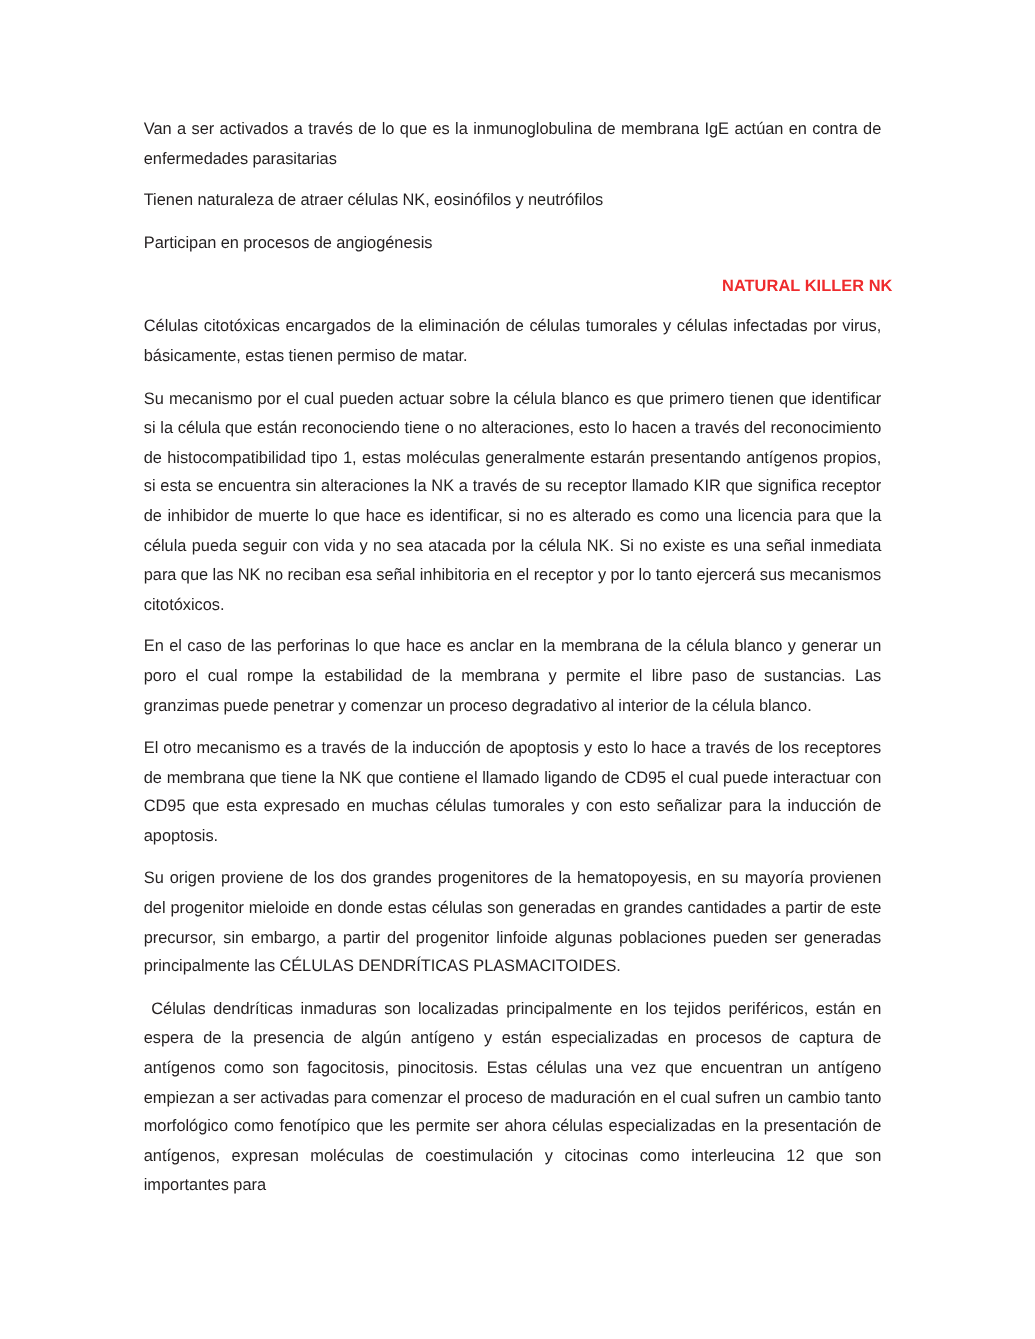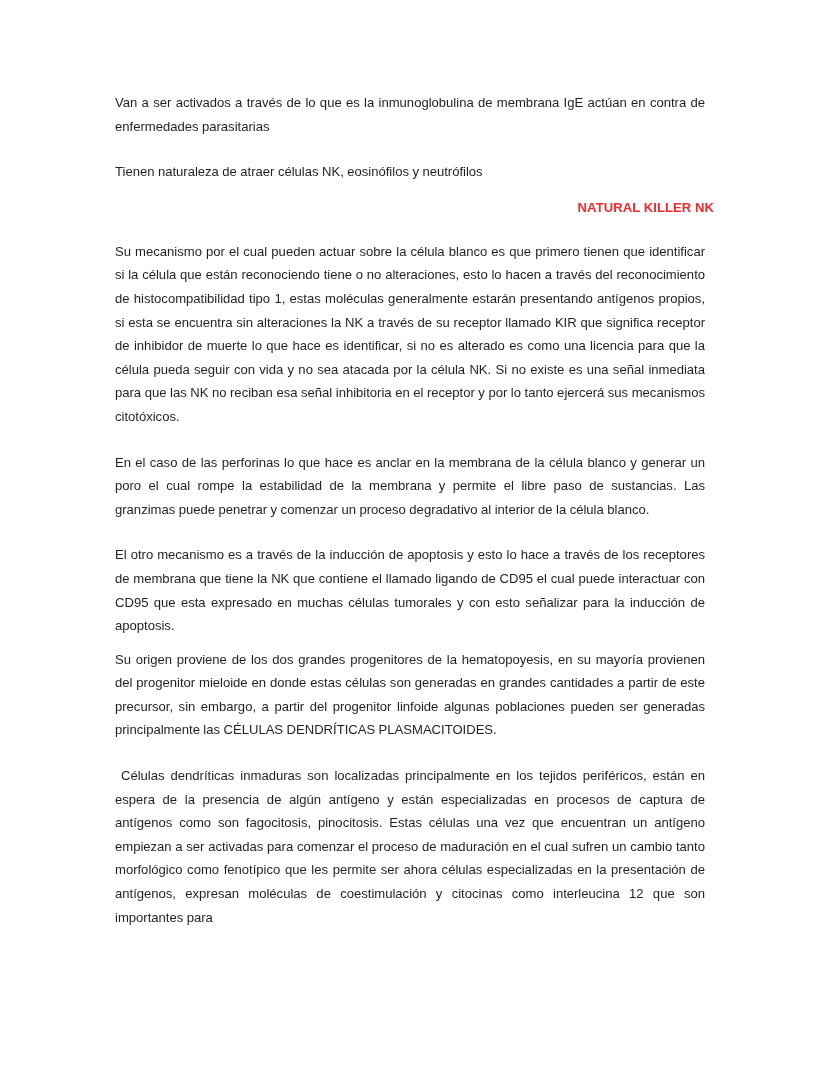--- a/index.html
+++ b/index.html
@@ -42,21 +42,21 @@
     text-justify: inter-word;
     letter-spacing: -0.02px;
     word-spacing: -0.15px;
     transform: scaleX(0.985);
     transform-origin: left top;
     hyphens: none;
   }
 
   
   .block + .block {
-    margin-top: 22px;
+    margin-top: 10px;
   }
 
   
   .heading {
     margin: 0;
     padding: 0;
     font-size: 13.1px;
     line-height: 20px;
     font-weight: bold;
     color: #ef2b2d;
@@ -83,26 +83,32 @@
   <div class="text-column">
 
     <div class="block">
       <p class="para">Van a ser activados a través de lo que es la inmunoglobulina de membrana IgE actúan en contra de enfermedades parasitarias</p>
     </div>
 
     <div class="block">
       <p class="para">Tienen naturaleza de atraer células NK, eosinófilos y neutrófilos</p>
     </div>
 
+    <div class="block">
+      <p class="para">Participan en procesos de angiogénesis</p>
+    </div>
 
 
     <div class="block heading-block">
       <h2 class="heading">NATURAL KILLER NK</h2>
     </div>
 
+    <div class="block after-heading">
+      <p class="para">Células citotóxicas encargados de la eliminación de células tumorales y células infectadas por virus, básicamente, estas tienen permiso de matar.</p>
+    </div>
 
     <div class="block">
       <p class="para">Su mecanismo por el cual pueden actuar sobre la célula blanco es que primero tienen que identificar si la célula que están reconociendo tiene o no alteraciones, esto lo hacen a través del reconocimiento de histocompatibilidad tipo 1, estas moléculas generalmente estarán presentando antígenos propios, si esta se encuentra sin alteraciones la NK a través de su receptor llamado KIR que significa receptor de inhibidor de muerte lo que hace es identificar, si no es alterado es como una licencia para que la célula pueda seguir con vida y no sea atacada por la célula NK. Si no existe es una señal inmediata para que las NK no reciban esa señal inhibitoria en el receptor y por lo tanto ejercerá sus mecanismos citotóxicos.</p>
     </div>
 
 
 
     <div class="block">
       <p class="para">En el caso de las perforinas lo que hace es anclar en la membrana de la célula blanco y generar un poro el cual rompe la estabilidad de la membrana y permite el libre paso de sustancias. Las granzimas puede penetrar y comenzar un proceso degradativo al interior de la célula blanco.</p>
     </div>

